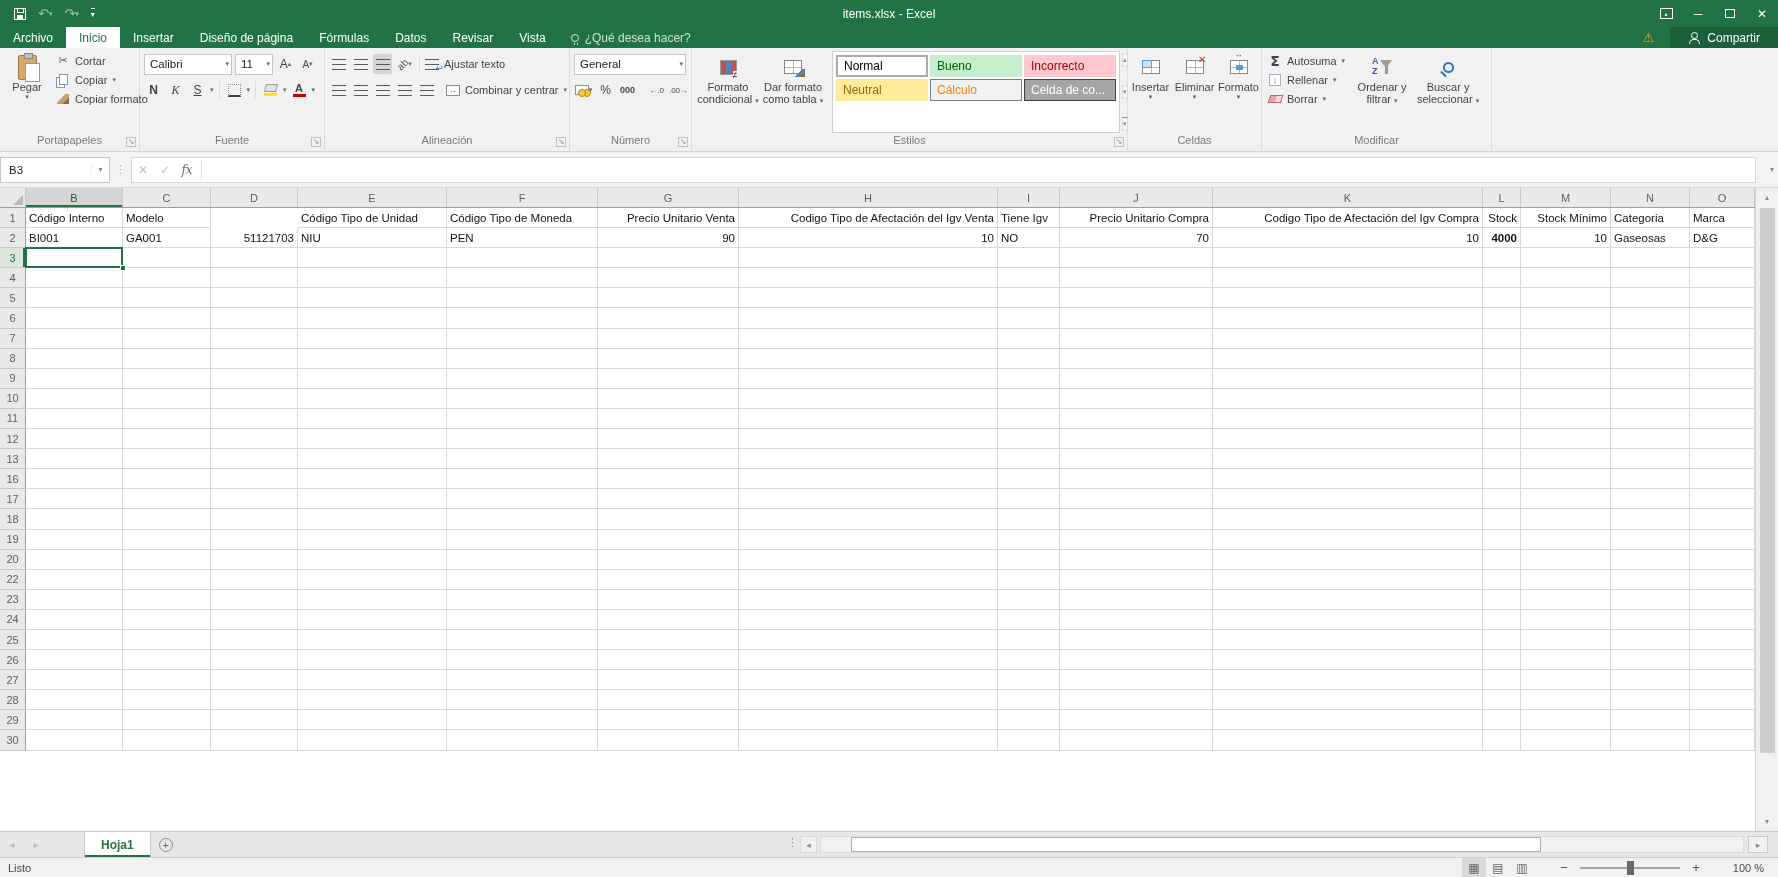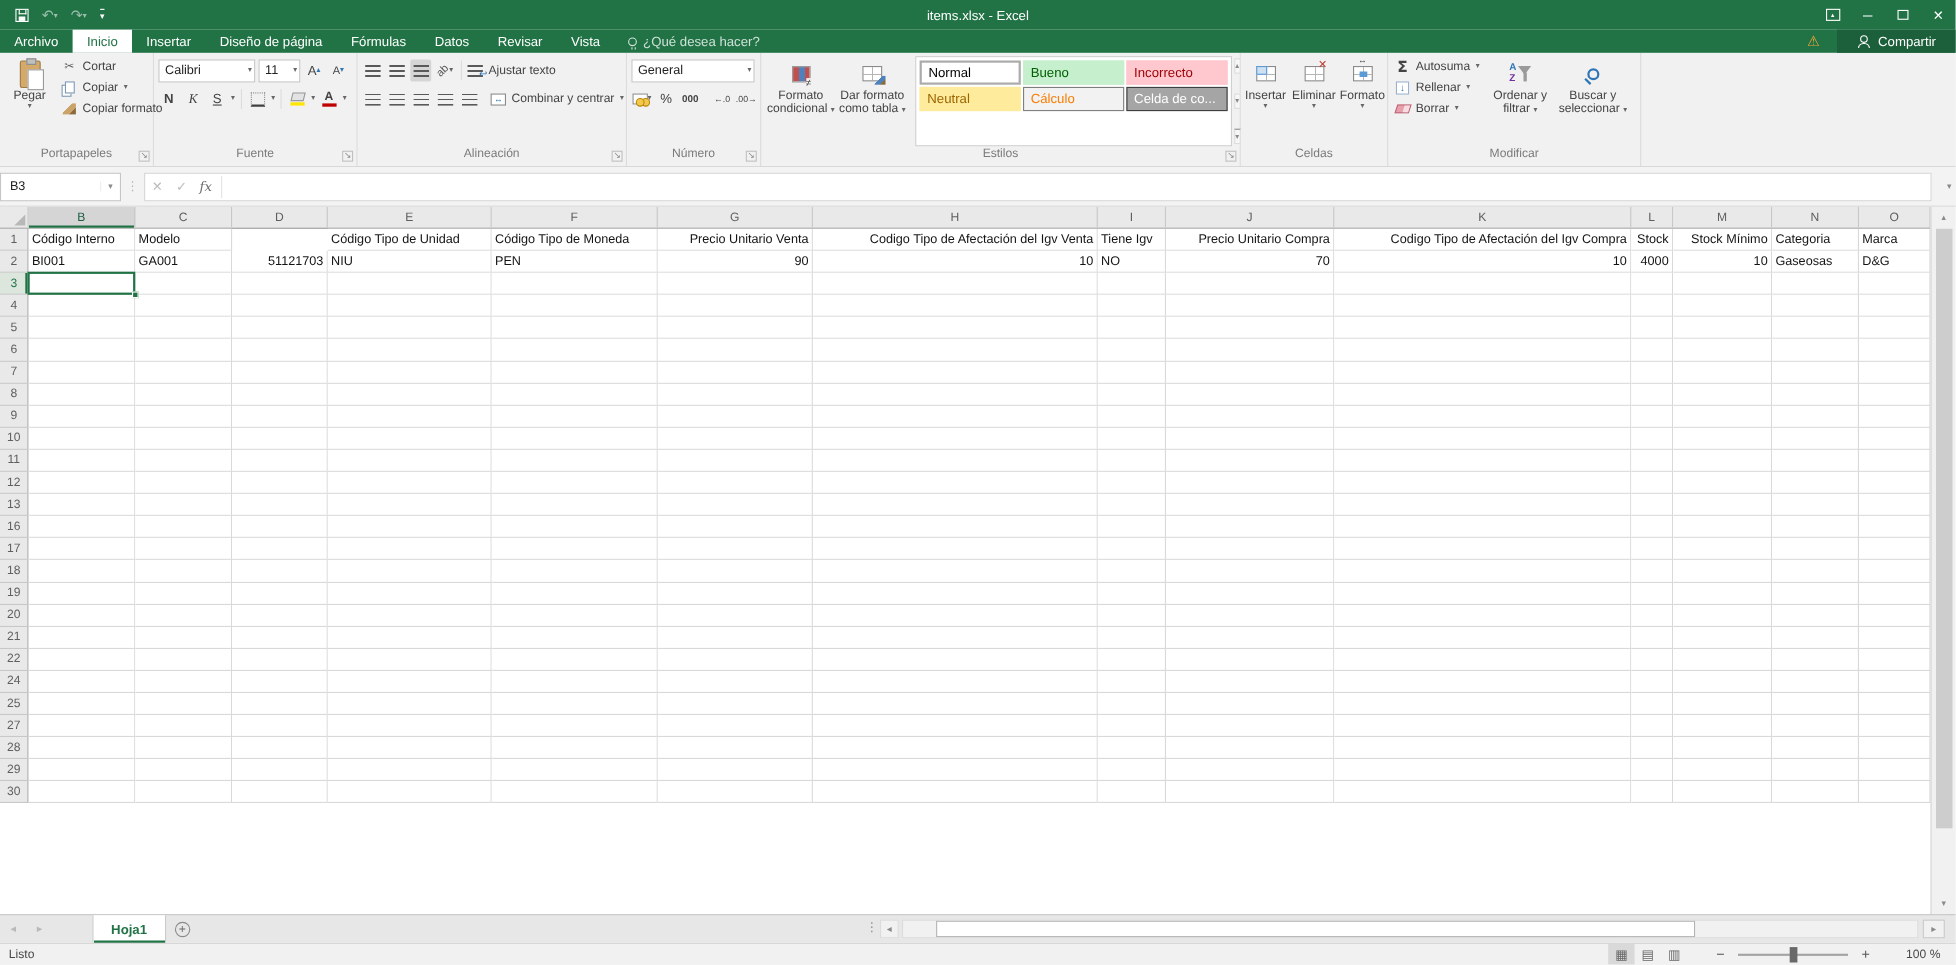--- a/index.html
+++ b/index.html
@@ -557,21 +557,21 @@
           <div class="cell" style="width: 97px;">BI001</div>
           <div class="cell" style="width: 88px;">GA001</div>
           <div class="cell num" style="width: 87px;">51121703</div>
           <div class="cell" style="width: 149px;">NIU</div>
           <div class="cell" style="width: 151px;">PEN</div>
           <div class="cell num" style="width: 141px;">90</div>
           <div class="cell num" style="width: 259px;">10</div>
           <div class="cell" style="width: 62px;">NO</div>
           <div class="cell num" style="width: 153px;">70</div>
           <div class="cell num" style="width: 270px;">10</div>
-          <div class="cell num" style="width: 38px;">4000</div>
+          <div class="cell num" style="width: 38px; font-weight: bold;">4000</div>
           <div class="cell num" style="width: 90px;">10</div>
           <div class="cell" style="width: 79px;">Gaseosas</div>
           <div class="cell" style="width: 65px;">D&amp;G</div>
         </div>
         <div class="grid-row">
           <div class="rowh sel">3</div>
           <div class="cell selected" style="width: 97px;">
             <span class="selbox"></span>
             <span class="handle"></span>
           </div>
@@ -838,72 +838,89 @@
           <div class="cell num" style="width: 259px;"></div>
           <div class="cell" style="width: 62px;"></div>
           <div class="cell num" style="width: 153px;"></div>
           <div class="cell num" style="width: 270px;"></div>
           <div class="cell num" style="width: 38px;"></div>
           <div class="cell num" style="width: 90px;"></div>
           <div class="cell" style="width: 79px;"></div>
           <div class="cell" style="width: 65px;"></div>
         </div>
         <div class="grid-row">
-          <div class="rowh">21</div>
-          <div class="cell" style="width: 97px;"></div>
-          <div class="cell" style="width: 88px;"></div>
-          <div class="cell num" style="width: 87px;"></div>
-          <div class="cell" style="width: 149px;"></div>
-          <div class="cell" style="width: 151px;"></div>
-          <div class="cell num" style="width: 141px;"></div>
-          <div class="cell num" style="width: 259px;"></div>
-          <div class="cell" style="width: 62px;"></div>
-          <div class="cell num" style="width: 153px;"></div>
-          <div class="cell num" style="width: 270px;"></div>
-          <div class="cell num" style="width: 38px;"></div>
-          <div class="cell num" style="width: 90px;"></div>
-          <div class="cell" style="width: 79px;"></div>
-          <div class="cell" style="width: 65px;"></div>
-        </div>
-        <div class="grid-row">
           <div class="rowh">22</div>
           <div class="cell" style="width: 97px;"></div>
           <div class="cell" style="width: 88px;"></div>
           <div class="cell num" style="width: 87px;"></div>
           <div class="cell" style="width: 149px;"></div>
           <div class="cell" style="width: 151px;"></div>
           <div class="cell num" style="width: 141px;"></div>
           <div class="cell num" style="width: 259px;"></div>
           <div class="cell" style="width: 62px;"></div>
           <div class="cell num" style="width: 153px;"></div>
           <div class="cell num" style="width: 270px;"></div>
           <div class="cell num" style="width: 38px;"></div>
           <div class="cell num" style="width: 90px;"></div>
           <div class="cell" style="width: 79px;"></div>
           <div class="cell" style="width: 65px;"></div>
         </div>
         <div class="grid-row">
+          <div class="rowh">23</div>
+          <div class="cell" style="width: 97px;"></div>
+          <div class="cell" style="width: 88px;"></div>
+          <div class="cell num" style="width: 87px;"></div>
+          <div class="cell" style="width: 149px;"></div>
+          <div class="cell" style="width: 151px;"></div>
+          <div class="cell num" style="width: 141px;"></div>
+          <div class="cell num" style="width: 259px;"></div>
+          <div class="cell" style="width: 62px;"></div>
+          <div class="cell num" style="width: 153px;"></div>
+          <div class="cell num" style="width: 270px;"></div>
+          <div class="cell num" style="width: 38px;"></div>
+          <div class="cell num" style="width: 90px;"></div>
+          <div class="cell" style="width: 79px;"></div>
+          <div class="cell" style="width: 65px;"></div>
+        </div>
+        <div class="grid-row">
           <div class="rowh">24</div>
           <div class="cell" style="width: 97px;"></div>
           <div class="cell" style="width: 88px;"></div>
           <div class="cell num" style="width: 87px;"></div>
           <div class="cell" style="width: 149px;"></div>
           <div class="cell" style="width: 151px;"></div>
           <div class="cell num" style="width: 141px;"></div>
           <div class="cell num" style="width: 259px;"></div>
           <div class="cell" style="width: 62px;"></div>
           <div class="cell num" style="width: 153px;"></div>
           <div class="cell num" style="width: 270px;"></div>
           <div class="cell num" style="width: 38px;"></div>
           <div class="cell num" style="width: 90px;"></div>
           <div class="cell" style="width: 79px;"></div>
           <div class="cell" style="width: 65px;"></div>
         </div>
         <div class="grid-row">
           <div class="rowh">25</div>
+          <div class="cell" style="width: 97px;"></div>
+          <div class="cell" style="width: 88px;"></div>
+          <div class="cell num" style="width: 87px;"></div>
+          <div class="cell" style="width: 149px;"></div>
+          <div class="cell" style="width: 151px;"></div>
+          <div class="cell num" style="width: 141px;"></div>
+          <div class="cell num" style="width: 259px;"></div>
+          <div class="cell" style="width: 62px;"></div>
+          <div class="cell num" style="width: 153px;"></div>
+          <div class="cell num" style="width: 270px;"></div>
+          <div class="cell num" style="width: 38px;"></div>
+          <div class="cell num" style="width: 90px;"></div>
+          <div class="cell" style="width: 79px;"></div>
+          <div class="cell" style="width: 65px;"></div>
+        </div>
+        <div class="grid-row">
+          <div class="rowh">26</div>
           <div class="cell" style="width: 97px;"></div>
           <div class="cell" style="width: 88px;"></div>
           <div class="cell num" style="width: 87px;"></div>
           <div class="cell" style="width: 149px;"></div>
           <div class="cell" style="width: 151px;"></div>
           <div class="cell num" style="width: 141px;"></div>
           <div class="cell num" style="width: 259px;"></div>
           <div class="cell" style="width: 62px;"></div>
           <div class="cell num" style="width: 153px;"></div>
           <div class="cell num" style="width: 270px;"></div>

